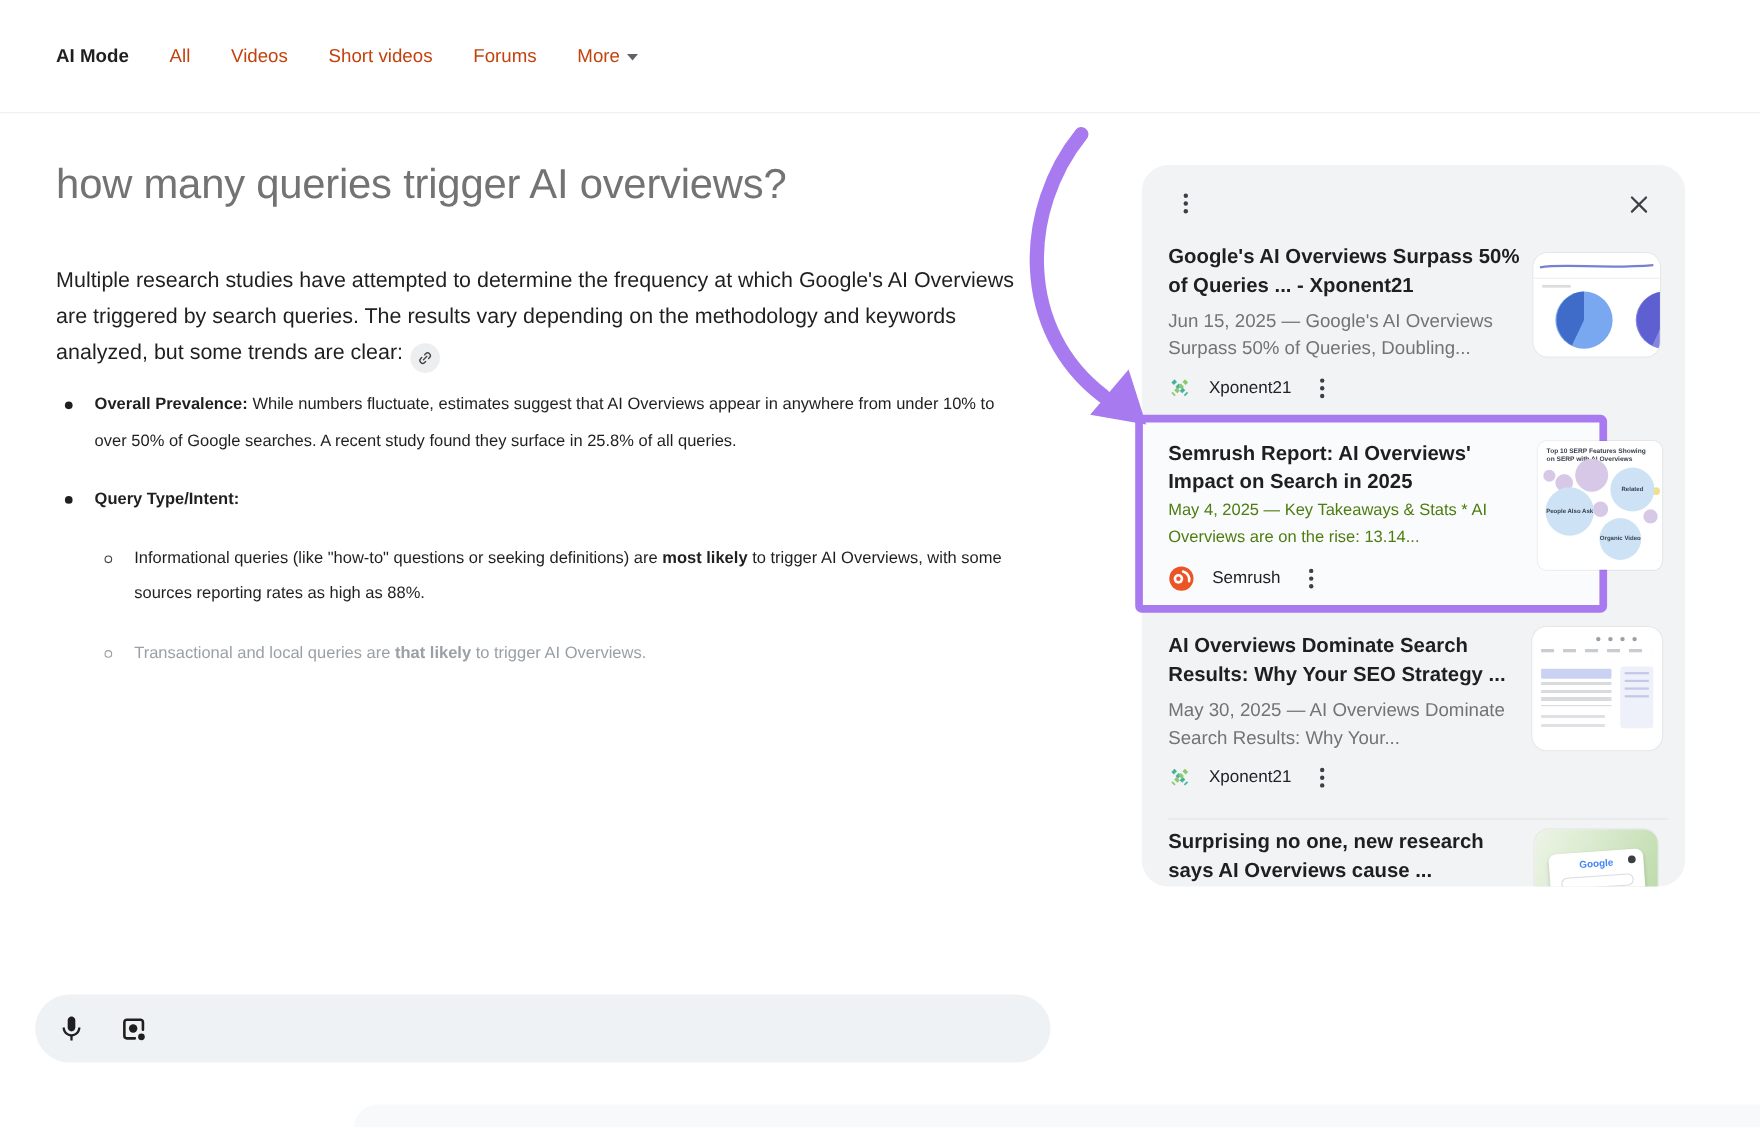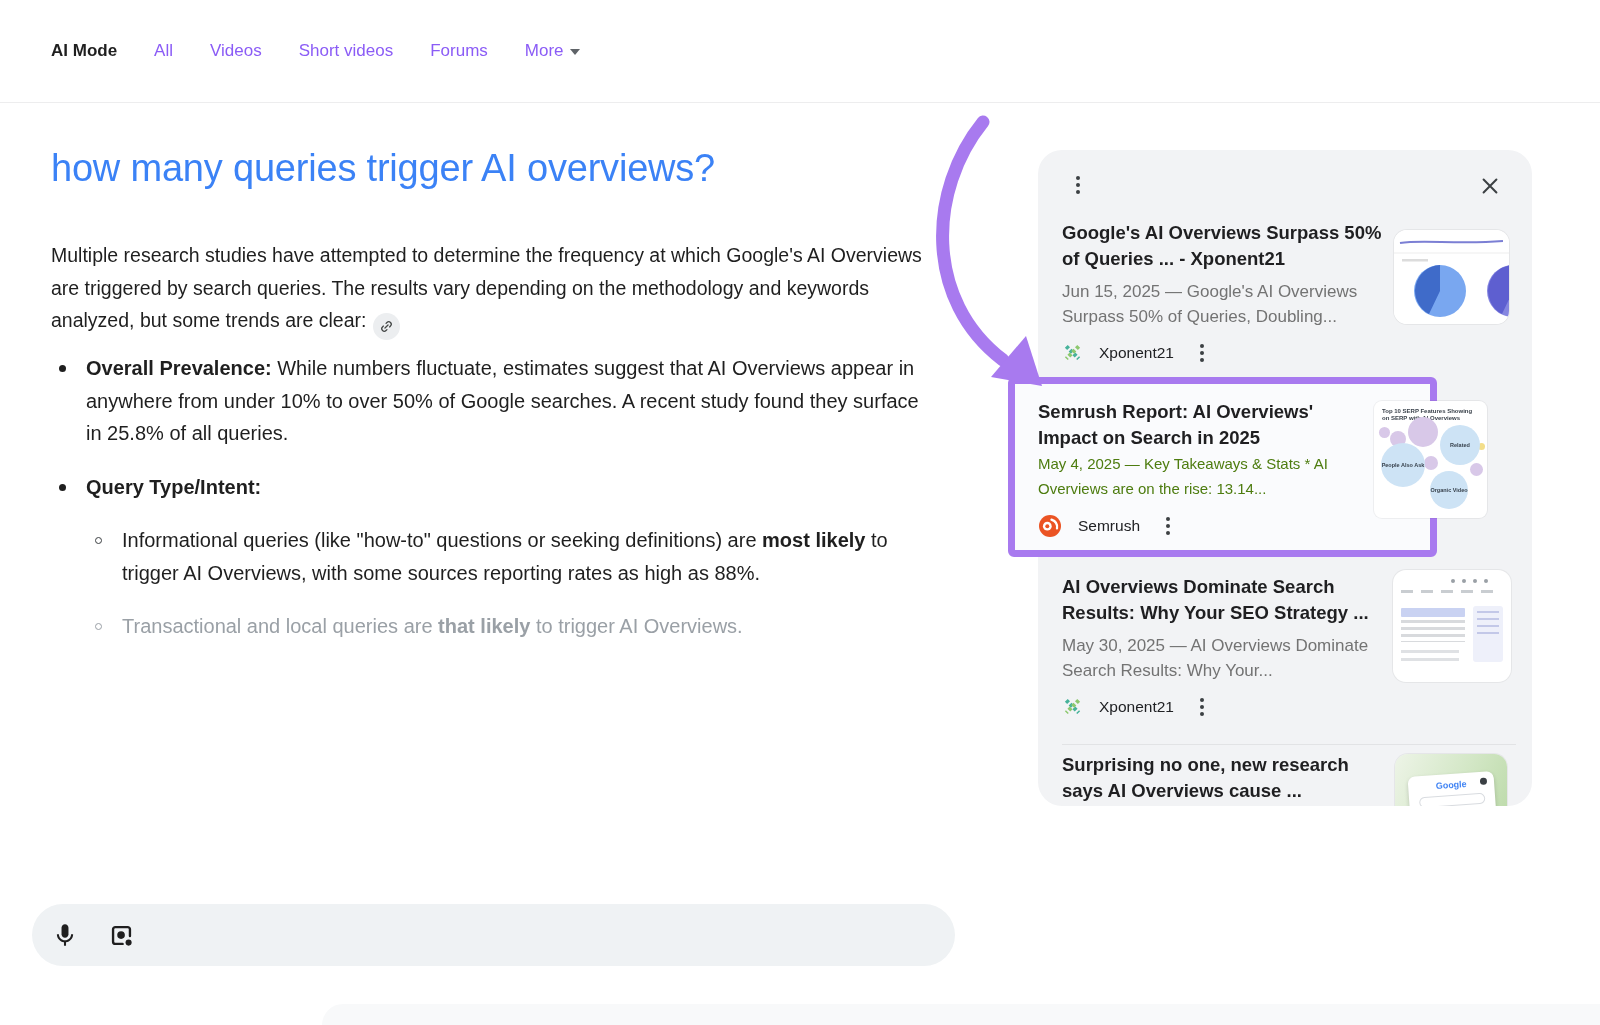--- a/index.html
+++ b/index.html
@@ -8,35 +8,35 @@
     position:relative; background:#fff; overflow:hidden;
     font-family:"Liberation Sans","DejaVu Sans",sans-serif;
     color:#202124;
   }
   
   .topnav {
     position:absolute; left:0; top:0; width:1600px; height:103px;
     display:flex; align-items:center; gap:37px; padding-left:51px;
     background:#fff; border-bottom:1px solid #ededee;
   }
-  .topnav .tab { font-size:17px; color:#8b5cf6; cursor:pointer; display:flex; align-items:center; gap:6px; }
+  .topnav .tab { font-size:17px; color:#c2410c; cursor:pointer; display:flex; align-items:center; gap:6px; }
   .topnav .tab.active { color:#1f1f1f; font-weight:700; }
   .caret { width:0; height:0; border-left:5px solid transparent; border-right:5px solid transparent; border-top:6px solid #5f6368; margin-top:2px; }
 
   
-  .question { position:absolute; left:51px; top:147px; font-size:38px; font-weight:400; color:#3b82f6; letter-spacing:-0.2px; }
+  .question { position:absolute; left:51px; top:147px; font-size:38px; font-weight:400; color:#737373; letter-spacing:-0.2px; }
   .intro { position:absolute; left:51px; top:239px; width:884px; font-size:19.5px; line-height:32.5px; color:#1f1f1f; }
   .link-chip {
     display:inline-flex; align-items:center; justify-content:center;
     width:27px; height:27px; border-radius:50%; background:#eceef0;
     vertical-align:-7px; margin-left:7px; cursor:pointer;
   }
   .answer-list { position:absolute; left:51px; top:352px; width:885px; }
   .li { display:flex; margin-bottom:21px; }
-  .li p { font-size:20px; line-height:32.5px; color:#1f1f1f; flex:1; }
+  .li p { font-size:15px; line-height:32.5px; color:#1f1f1f; flex:1; }
   .li b { font-weight:700; }
   .marker { flex:0 0 auto; width:7px; height:7px; border-radius:50%; margin:13px 20px 0 8px; }
   .l1 .marker { background:#1f1f1f; }
   .l2 { padding-left:36px; }
   .l2 .marker { background:transparent; border:1.5px solid #3c4043; }
   .li.faded p { color:#9aa0a6; }
   .li.faded .marker { border-color:#9aa0a6; }
   .ghost-line {
     position:absolute; left:60px; top:887px; width:820px; height:9px; border-radius:5px;
     background:repeating-linear-gradient(90deg,#b9bdc2 0 46px, transparent 46px 74px);
@@ -111,21 +111,21 @@
     position:absolute; left:14px; top:20px; width:86px; height:46px; background:#fff;
     border-radius:7px; transform:rotate(-4deg); box-shadow:0 2px 4px rgba(0,0,0,.18);
     text-align:center;
   }
   .t4 .glabel { font-size:9px; font-weight:700; color:#4285f4; margin-top:6px; display:inline-block; }
   .t4 .gdot { position:absolute; right:7px; top:6px; width:7px; height:7px; border-radius:50%; background:#3a3f44; }
   .t4 .gpill { margin:3px auto 0; width:66px; height:11px; border:1px solid #d9dce0; border-radius:6px; }
 
   
   .hl-card {
-    position:absolute; left:1008px; top:377px; width:429px; height:180px;
+    position:absolute; left:1032px; top:377px; width:429px; height:180px;
     background:#fafbfd; border:7px solid #a87aef; border-radius:6px; cursor:pointer;
   }
   .hl-card .inner { position:relative; width:100%; height:100%; padding:15px 0 0 23px; }
   .hl-card h3 { font-size:18.5px; line-height:26px; font-weight:700; color:#1f1f21; width:330px; }
   .hl-card .snip { font-size:15px; line-height:24.5px; color:#4d7c0f; width:332px; margin-top:1px; }
   .t2 { left:359px; top:17px; width:113px; height:117px; border-radius:8px; }
   .t2 .cap { font-size:6px; font-weight:700; color:#3a424b; line-height:7px; padding:7px 6px 0 8px; }
   .bubble { position:absolute; border-radius:50%; display:flex; align-items:center; justify-content:center; text-align:center; }
   .bubble span { font-size:5.5px; font-weight:700; color:#37414c; line-height:6px; }
   .bb { background:#cde3f5; }

